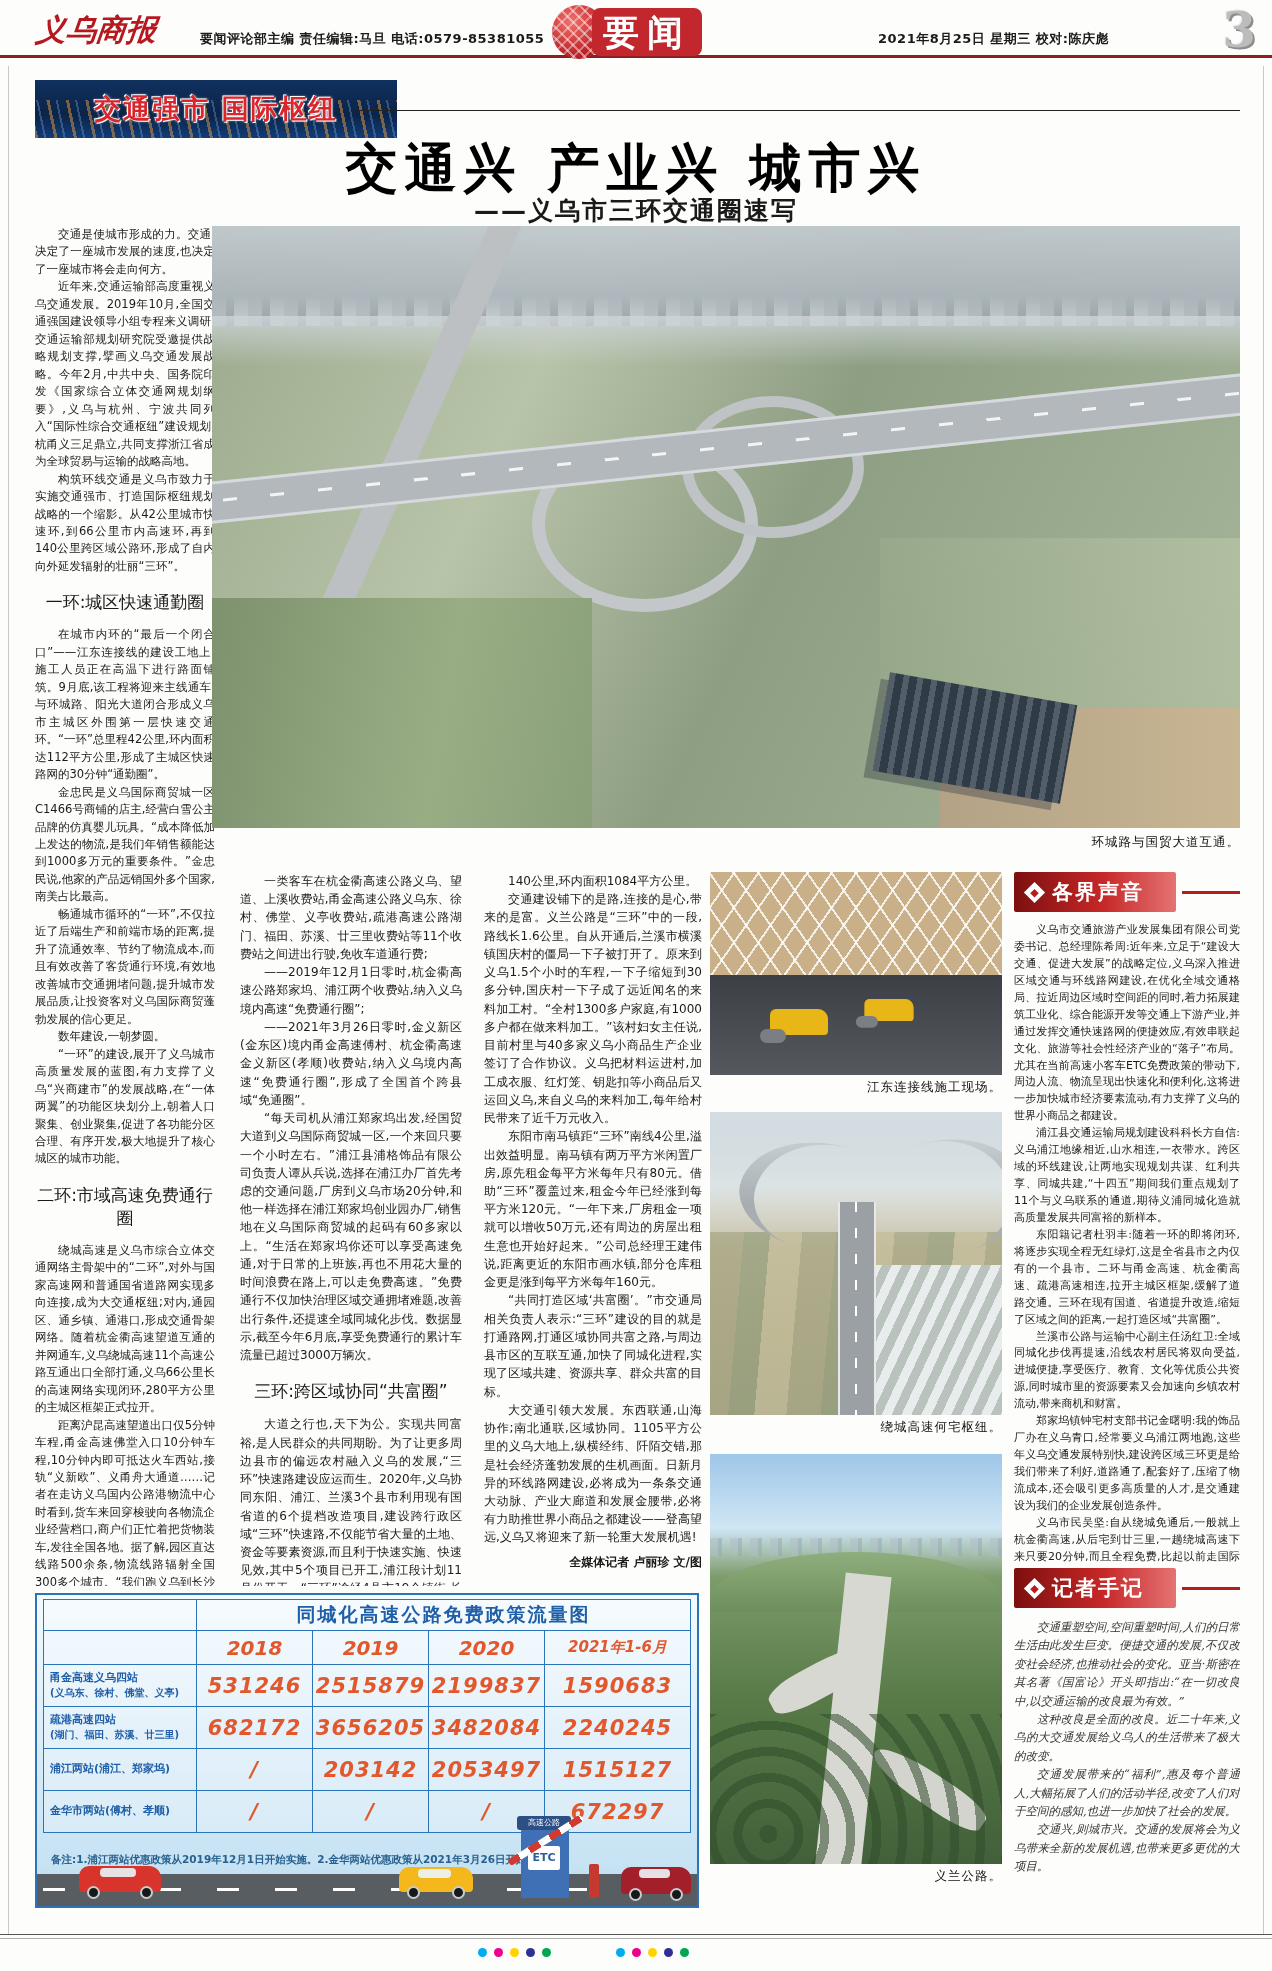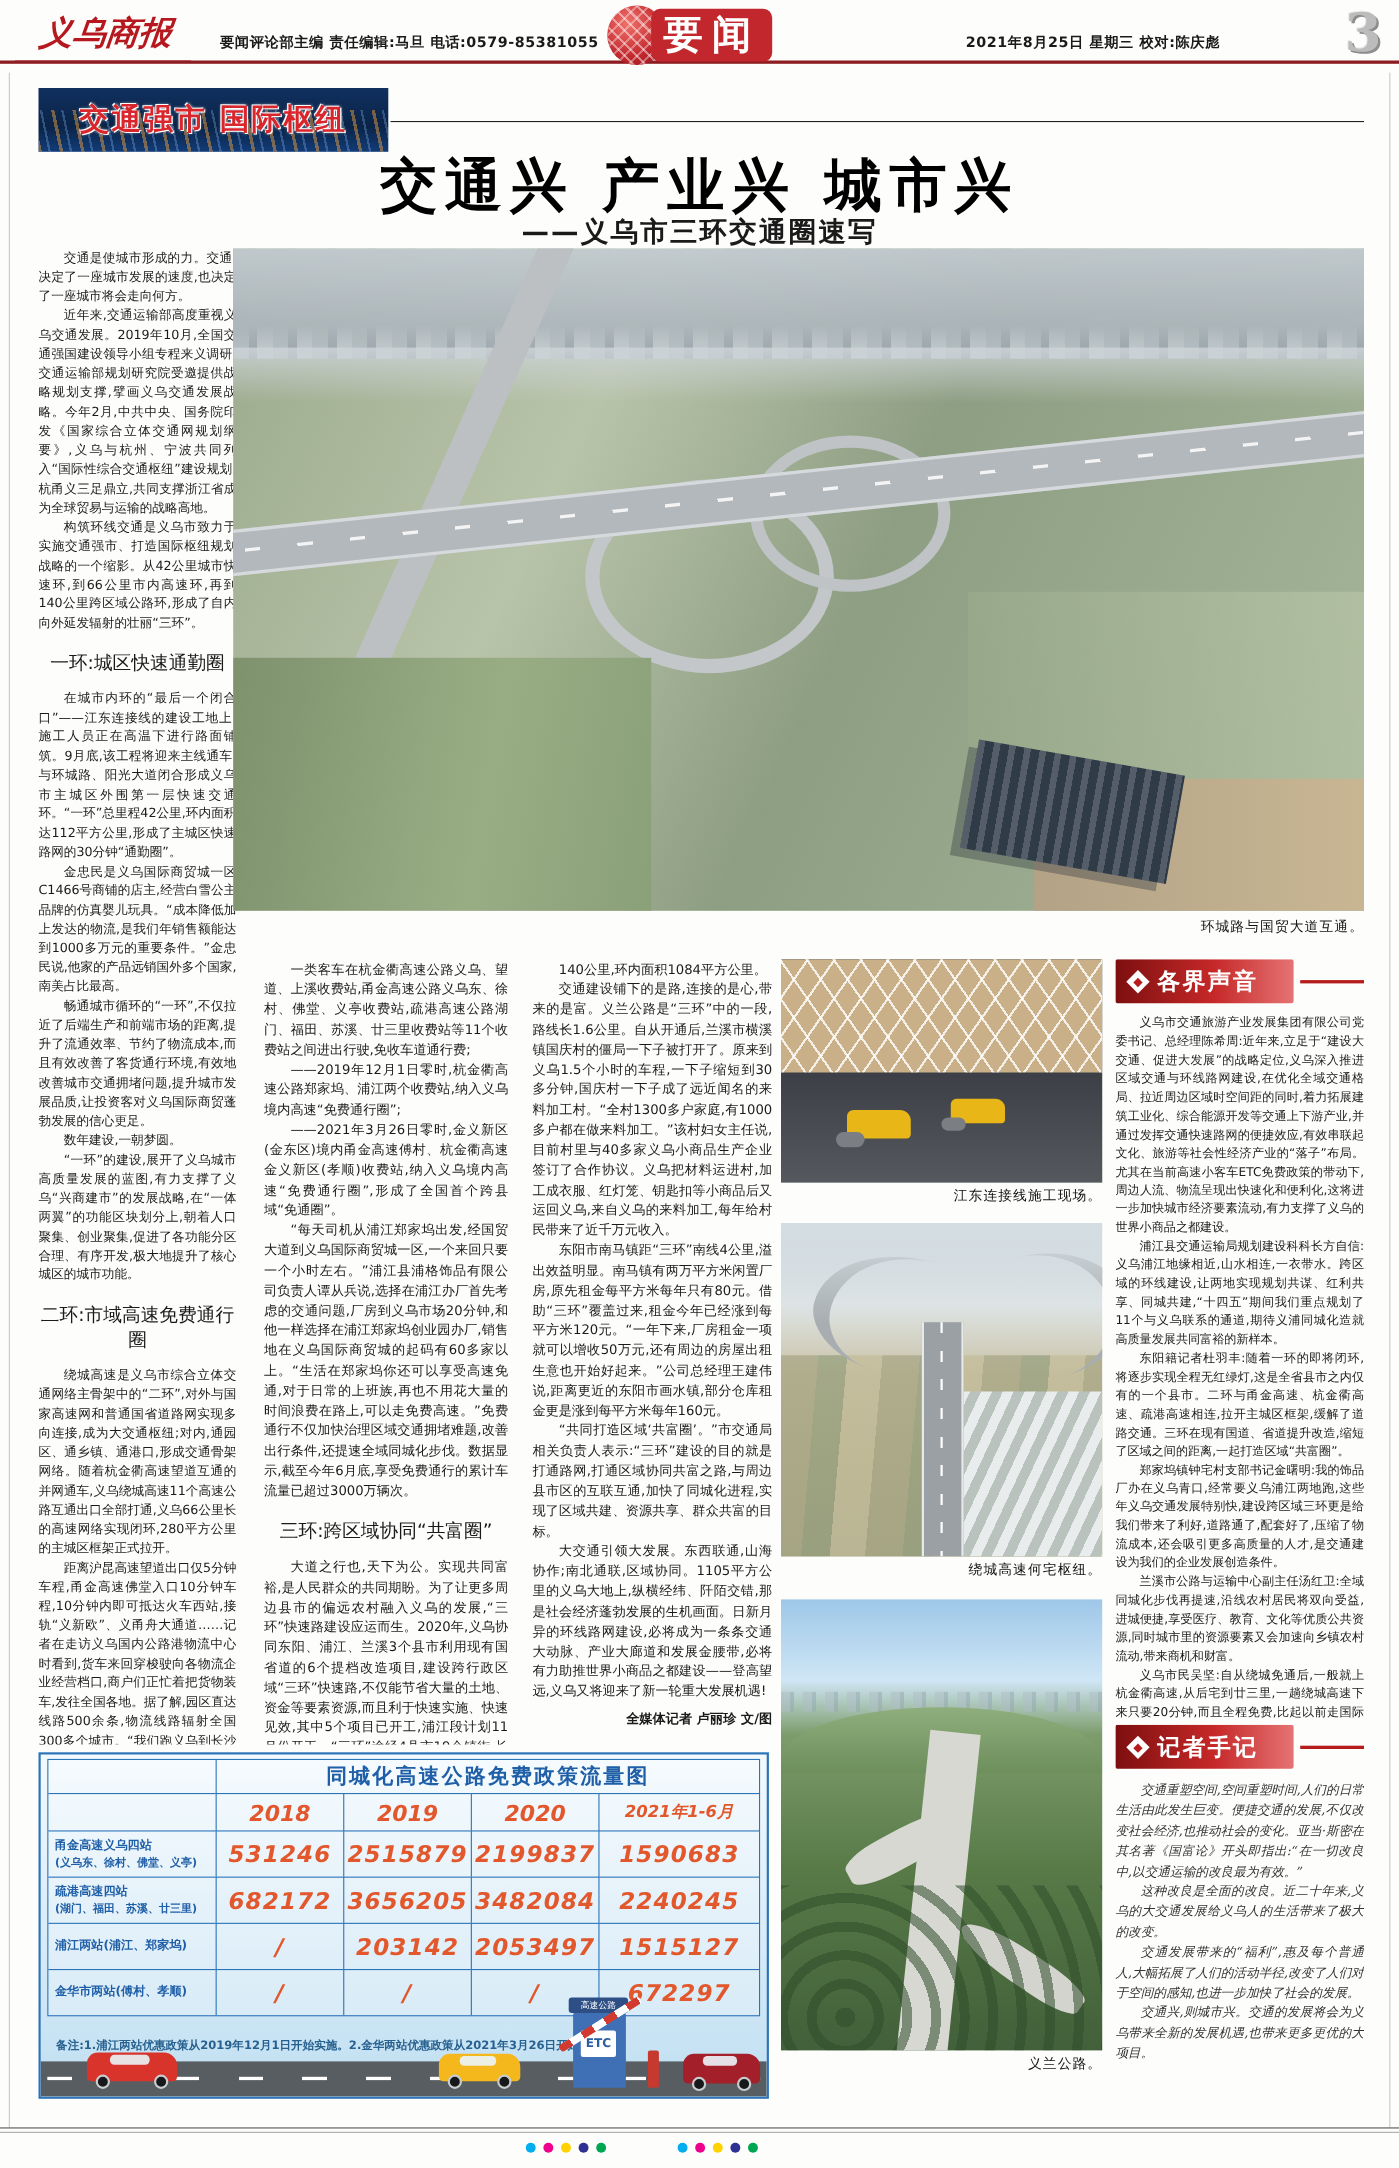--- a/index.html
+++ b/index.html
@@ -18,21 +18,21 @@
   .logo{left:552px;top:2px;width:160px;height:58px;z-index:5;}
   .logo-ball{position:absolute;left:0;top:3px;width:54px;height:54px;border-radius:50%;
     background:radial-gradient(circle at 35% 30%,#f0716a,#c1272d 60%,#8d1418);overflow:hidden;}
   .logo-ball span{position:absolute;inset:0;border-radius:50%;
     background:repeating-linear-gradient(45deg,rgba(255,255,255,.45) 0 2px,transparent 2px 8px),
                repeating-linear-gradient(-45deg,rgba(255,255,255,.35) 0 2px,transparent 2px 8px);}
   .logo-tile{position:absolute;left:40px;top:6px;width:110px;height:48px;background:#c1272d;
     border-radius:8px;color:#fff;font-size:36px;font-weight:bold;line-height:48px;text-align:center;
     letter-spacing:8px;font-family:"DejaVu Serif","Liberation Serif",serif;}
   
-  .banner{left:35px;top:80px;width:318px;height:58px;background:linear-gradient(180deg,#10305f 0%,#0b2448 60%,#123c77 100%);overflow:hidden;}
+  .banner{left:35px;top:80px;width:362px;height:58px;background:linear-gradient(180deg,#10305f 0%,#0b2448 60%,#123c77 100%);overflow:hidden;}
   .banner-streaks{position:absolute;left:0;right:0;bottom:0;height:65%;opacity:.8;
     background:repeating-linear-gradient(78deg,rgba(255,170,60,.55) 0 3px,transparent 3px 9px,
                rgba(150,200,255,.35) 9px 11px,transparent 11px 19px);}
   .banner-text{position:absolute;inset:0;text-align:center;line-height:58px;font-size:27px;font-weight:bold;
     color:#d8262c;letter-spacing:2px;font-family:"DejaVu Serif","Liberation Serif",serif;
     text-shadow:0 0 3px #fff,1px 1px 0 #fff,-1px -1px 0 #fff;}
   .banner-rule{left:355px;top:110px;width:885px;height:1px;background:#222;}
   .headline{left:120px;top:134px;width:1032px;text-align:center;font-size:52px;font-weight:900;
     letter-spacing:7px;color:#000;}
   .deck{left:120px;top:194px;width:1032px;text-align:center;font-size:25px;font-weight:bold;letter-spacing:2px;}
@@ -282,22 +282,22 @@
         <span class="sb-diamond">
             <i></i>
           </span>
         <span class="sb-title">各界声音</span>
       </div>
       <div class="sb-line"></div>
     </div>
     <p>义乌市交通旅游产业发展集团有限公司党委书记、总经理陈希周:近年来,立足于“建设大交通、促进大发展”的战略定位,义乌深入推进区域交通与环线路网建设,在优化全域交通格局、拉近周边区域时空间距的同时,着力拓展建筑工业化、综合能源开发等交通上下游产业,并通过发挥交通快速路网的便捷效应,有效串联起文化、旅游等社会性经济产业的“落子”布局。尤其在当前高速小客车ETC免费政策的带动下,周边人流、物流呈现出快速化和便利化,这将进一步加快城市经济要素流动,有力支撑了义乌的世界小商品之都建设。</p>
     <p>浦江县交通运输局规划建设科科长方自信:义乌浦江地缘相近,山水相连,一衣带水。跨区域的环线建设,让两地实现规划共谋、红利共享、同城共建,“十四五”期间我们重点规划了11个与义乌联系的通道,期待义浦同城化造就高质量发展共同富裕的新样本。</p>
     <p>东阳籍记者杜羽丰:随着一环的即将闭环,将逐步实现全程无红绿灯,这是全省县市之内仅有的一个县市。二环与甬金高速、杭金衢高速、疏港高速相连,拉开主城区框架,缓解了道路交通。三环在现有国道、省道提升改造,缩短了区域之间的距离,一起打造区域“共富圈”。</p>
+    <p>兰溪市公路与运输中心副主任汤红卫:全域同城化步伐再提速,沿线农村居民将双向受益,进城便捷,享受医疗、教育、文化等优质公共资源,同时城市里的资源要素又会加速向乡镇农村流动,带来商机和财富。</p>
     <p>郑家坞镇钟宅村支部书记金曙明:我的饰品厂办在义乌青口,经常要义乌浦江两地跑,这些年义乌交通发展特别快,建设跨区域三环更是给我们带来了利好,道路通了,配套好了,压缩了物流成本,还会吸引更多高质量的人才,是交通建设为我们的企业发展创造条件。</p>
-    <p>兰溪市公路与运输中心副主任汤红卫:全域同城化步伐再提速,沿线农村居民将双向受益,进城便捷,享受医疗、教育、文化等优质公共资源,同时城市里的资源要素又会加速向乡镇农村流动,带来商机和财富。</p>
     <p>义乌市民吴坚:自从绕城免通后,一般就上杭金衢高速,从后宅到廿三里,一趟绕城高速下来只要20分钟,而且全程免费,比起以前走国际商贸城速度快多了。</p>
   </div>
 
   <div class="abs notes">
     <div class="sb-header">
       <div class="sb-bar">
         <span class="sb-diamond">
             <i></i>
           </span>
         <span class="sb-title">记者手记</span>

